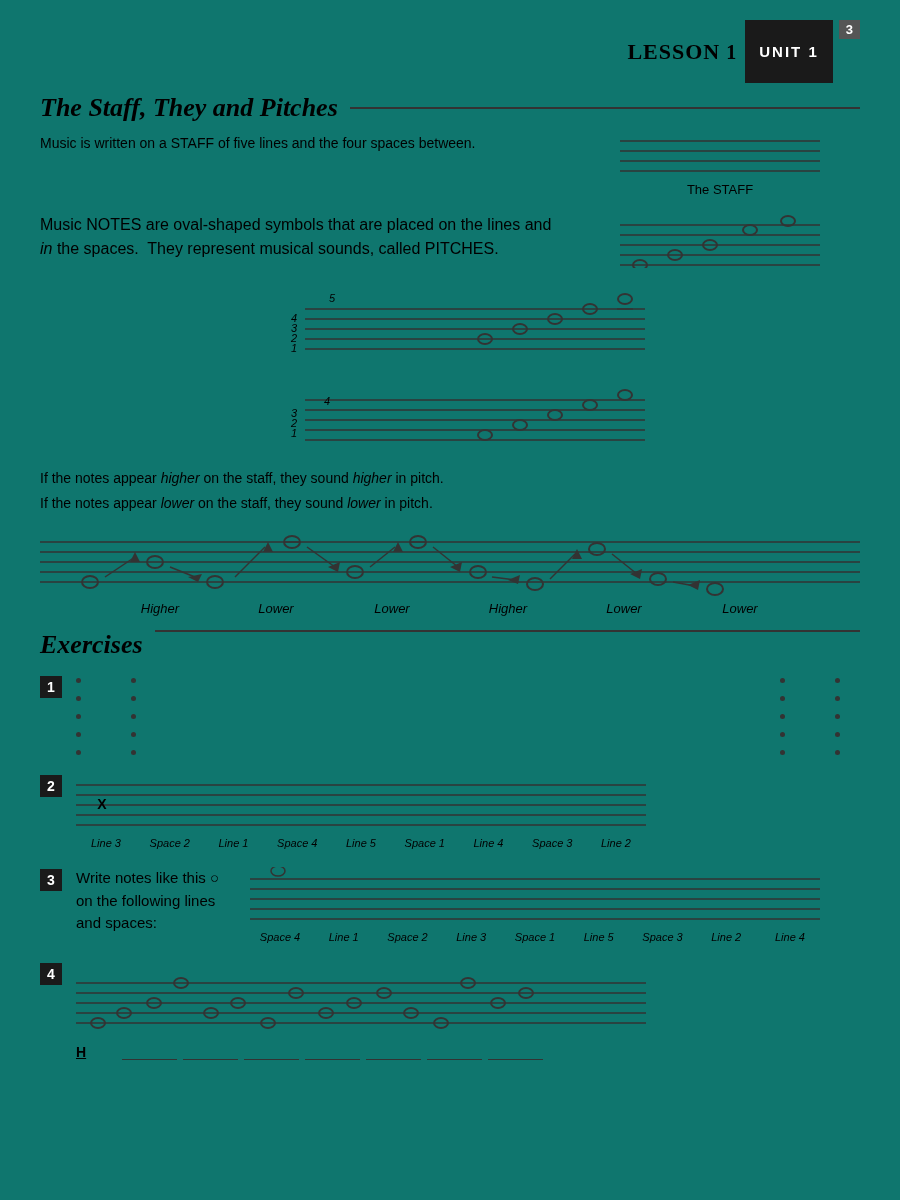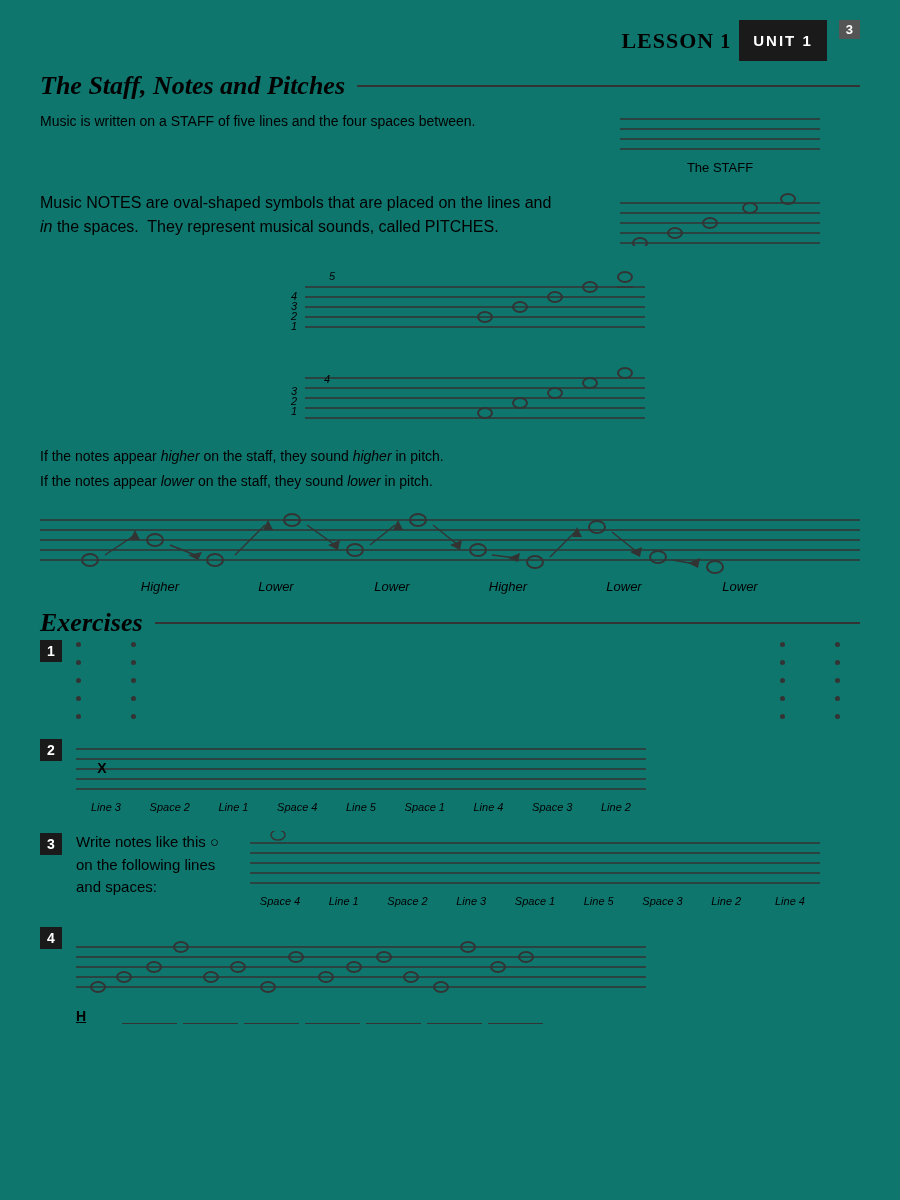--- a/index.html
+++ b/index.html
@@ -36,23 +36,23 @@
     }
     .lesson-label span.lesson-word {
       font-variant: small-caps;
       font-size: 22px;
     }
     .unit-badge {
       background: #1a1a1a;
       color: white;
       font-size: 15px;
       font-weight: bold;
-      padding: 12px 14px;
+      padding: 23px 14px;
       letter-spacing: 2px;
-      margin-right: 12px;
+      margin-right: 6px;
     }
     .page-num {
       background: #555;
       color: white;
       font-size: 13px;
       padding: 2px 7px;
       font-weight: bold;
       align-self: flex-start;
     }
 
@@ -123,22 +123,23 @@
       width: 120px;
     }
 
     
     .exercises-title {
       font-family: Georgia, serif;
       font-style: italic;
       font-size: 26px;
       font-weight: bold;
       display: flex;
-      align-items: center;
+      align-items: flex-start;
       gap: 12px;
+      margin-bottom: 14px;
       margin-top: 14px;
     }
     .exercises-title::after {
       content: '';
       flex: 1;
       height: 2px;
       background: #333;
     }
 
     .exercise-item {
@@ -183,21 +184,21 @@
 
   <div class="header">
     <span class="lesson-label">
       <span class="lesson-word">Lesson</span>&nbsp;<span>1</span>
     </span>
     <span class="unit-badge">UNIT 1</span>
     <span class="page-num">3</span>
   </div>
 
   <div class="section-title">
-    <span>The Staff, Notes and Pitches</span>
+    <span>The Staff, They and Pitches</span>
   </div>
 
   <div class="content-row" style="margin-top:10px;">
     <div class="content-text">
       <span>Music is written on a STAFF of five lines and the four spaces between.</span>
     </div>
     <div class="content-visual" style="width:220px;">
       <svg width="200" height="45">
         <line x1="0" y1="8" x2="200" y2="8" stroke="#333" stroke-width="1.5"></line>
         <line x1="0" y1="18" x2="200" y2="18" stroke="#333" stroke-width="1.5"></line>

